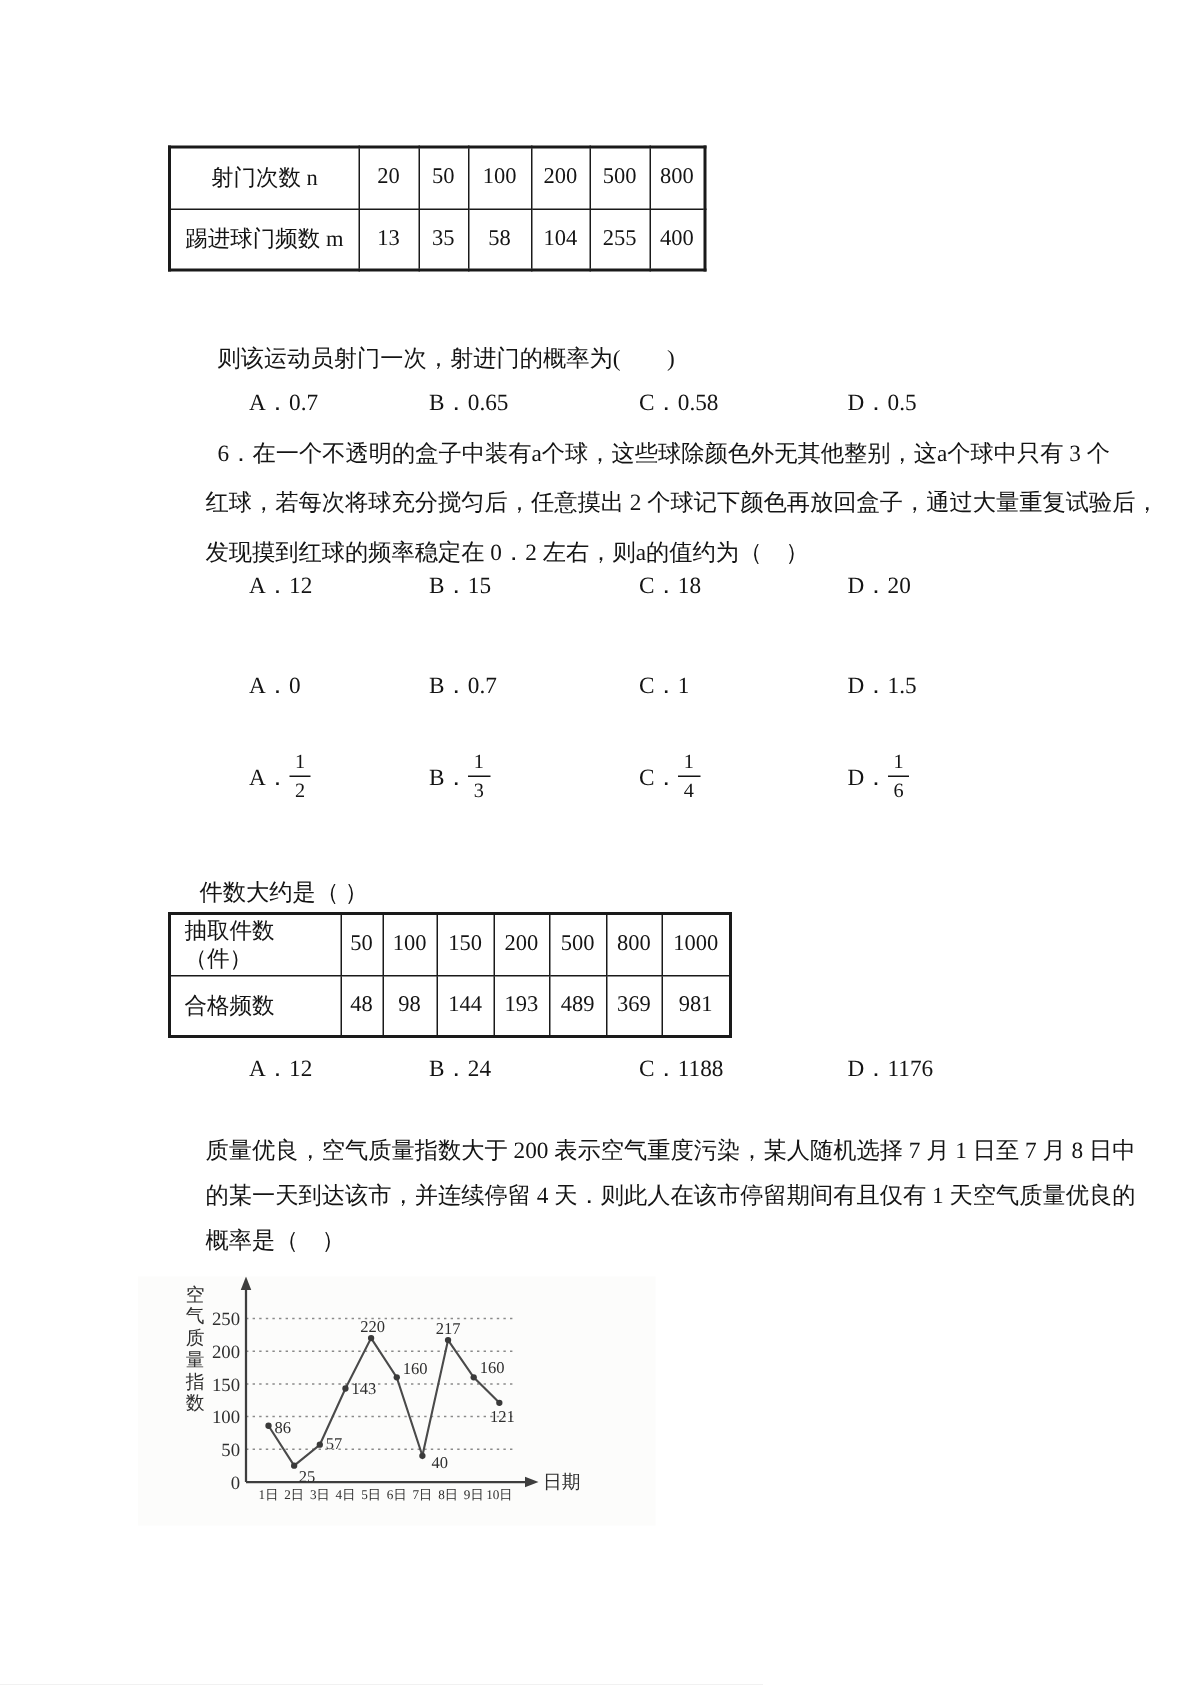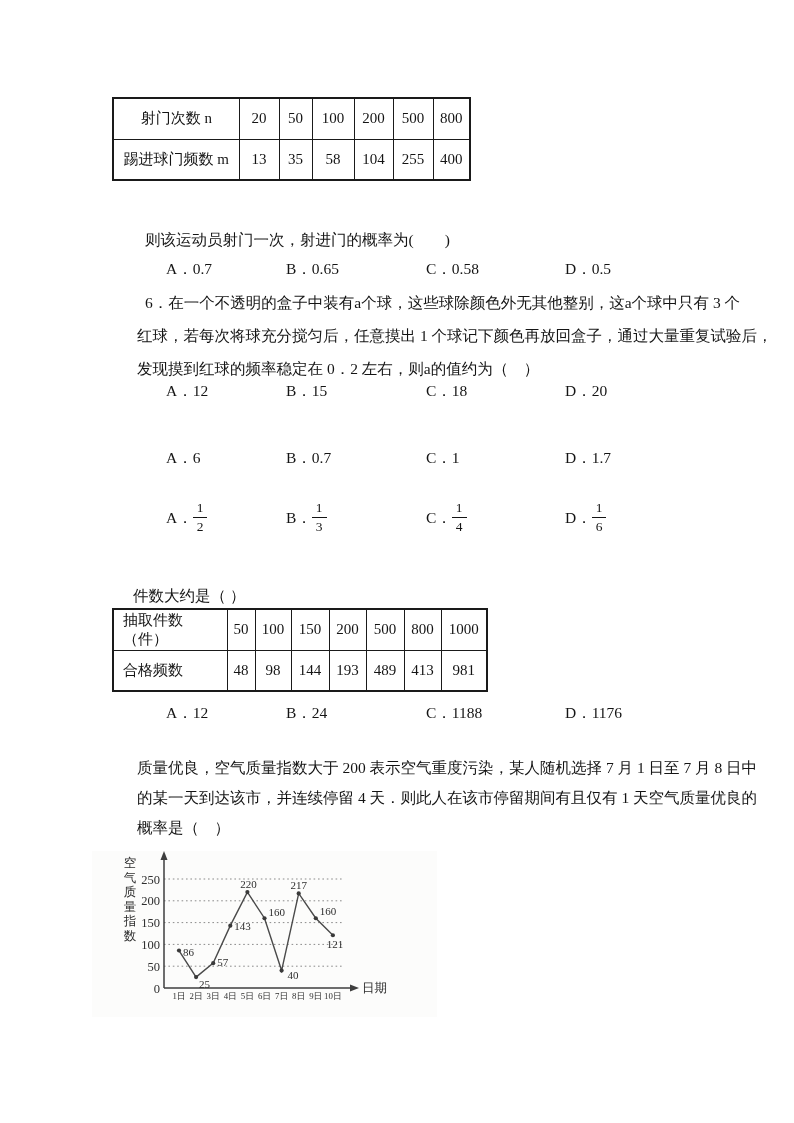--- a/index.html
+++ b/index.html
@@ -78,34 +78,34 @@
 
   <div class="line" style="left:108px; top:229px">则该运动员射门一次，射进门的概率为(　　)</div>
   <div class="opts" style="top:258px">
     <span>A．0.7</span>
     <span>B．0.65</span>
     <span>C．0.58</span>
     <span>D．0.5</span>
   </div>
 
   <div class="line" style="left:108px; top:292px">6．在一个不透明的盒子中装有a个球，这些球除颜色外无其他整别，这a个球中只有 3 个</div>
-  <div class="line" style="left:100px; top:325px">红球，若每次将球充分搅匀后，任意摸出 1 个球记下颜色再放回盒子，通过大量重复试验后，</div>
+  <div class="line" style="left:100px; top:325px">红球，若每次将球充分搅匀后，任意摸出 2 个球记下颜色再放回盒子，通过大量重复试验后，</div>
   <div class="line" style="left:100px; top:358px">发现摸到红球的频率稳定在 0．2 左右，则a的值约为（　）</div>
   <div class="opts" style="top:380px">
     <span>A．12</span>
     <span>B．15</span>
     <span>C．18</span>
     <span>D．20</span>
   </div>
 
   <div class="opts" style="top:447px">
-    <span>A．6</span>
+    <span>A．0</span>
     <span>B．0.7</span>
     <span>C．1</span>
-    <span>D．1.7</span>
+    <span>D．1.5</span>
   </div>
 
   <div class="opts" style="top:505px">
     <span><span>A．</span><span class="fr"><span class="n">1</span><span class="d">2</span></span></span>
     <span><span>B．</span><span class="fr"><span class="n">1</span><span class="d">3</span></span></span>
     <span><span>C．</span><span class="fr"><span class="n">1</span><span class="d">4</span></span></span>
     <span><span>D．</span><span class="fr"><span class="n">1</span><span class="d">6</span></span></span>
   </div>
 
   <div class="line" style="left:96px; top:585px">件数大约是（ ）</div>
@@ -132,21 +132,21 @@
       <td>800</td>
       <td>1000</td>
     </tr>
     <tr>
       <td class="hcol">合格频数</td>
       <td>48</td>
       <td>98</td>
       <td>144</td>
       <td>193</td>
       <td>489</td>
-      <td>413</td>
+      <td>369</td>
       <td>981</td>
     </tr>
   </tbody>
     </table>
 
   <div class="opts" style="top:702px">
     <span>A．12</span>
     <span>B．24</span>
     <span>C．1188</span>
     <span>D．1176</span>

